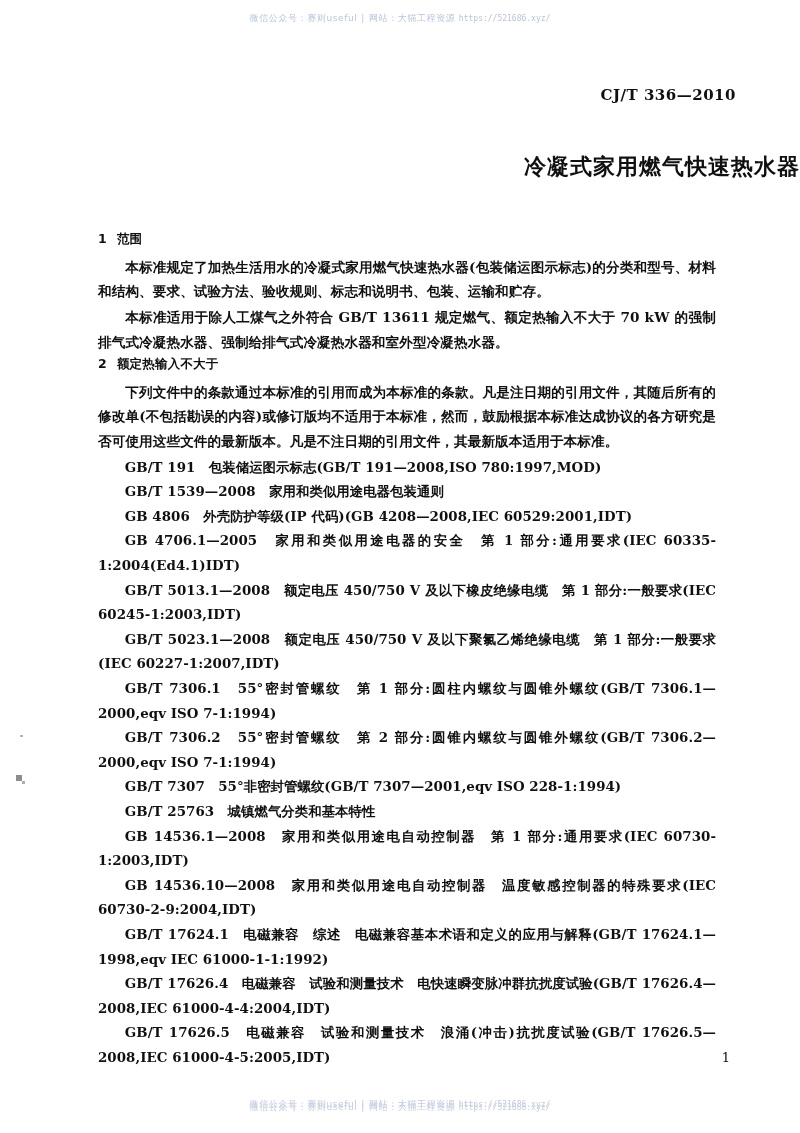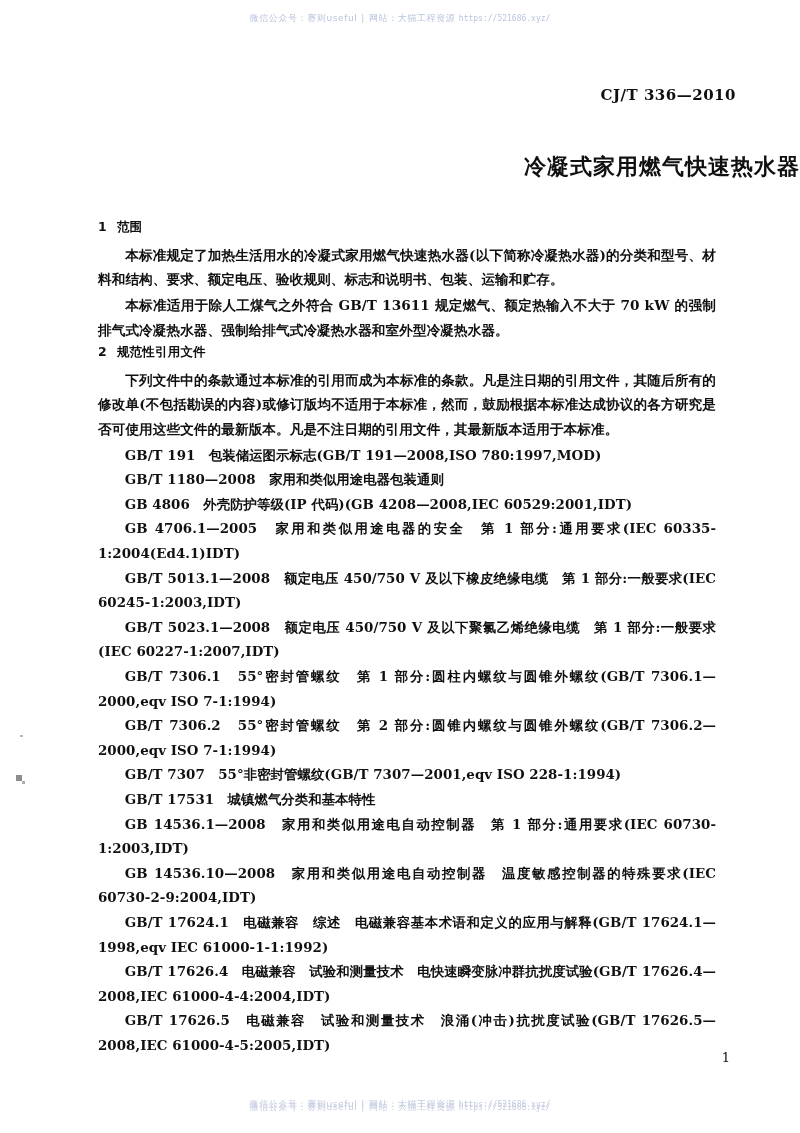--- a/index.html
+++ b/index.html
@@ -61,21 +61,21 @@
     text-align: right;
     font-family: "DejaVu Sans", "Liberation Sans", sans-serif;
     font-weight: bold;
     font-size: 22px;
     letter-spacing: 1px;
   }
 
   
   .body-col {
     position: absolute;
-    top: 218px;
+    top: 230px;
     left: 98px;
     width: 618px;
   }
 
   h2.section-head {
     margin: 0 0 6px 0;
     font-family: "DejaVu Sans", "Liberation Sans", sans-serif;
     font-weight: bold;
     font-size: 12.5px;
     letter-spacing: 0.2px;
@@ -138,39 +138,39 @@
 
   <div class="running-head">CJ/T 336—2010</div>
 
   <div class="doc-title">冷凝式家用燃气快速热水器</div>
 
   <div class="body-col">
 
     <h2 class="section-head">
       <span class="num">1</span><span>范围</span>
     </h2>
-    <p class="para">本标准规定了加热生活用水的冷凝式家用燃气快速热水器(以下简称冷凝热水器)的分类和型号、材料和结构、要求、额定电压、验收规则、标志和说明书、包装、运输和贮存。</p>
+    <p class="para">本标准规定了加热生活用水的冷凝式家用燃气快速热水器(包装储运图示标志)的分类和型号、材料和结构、要求、试验方法、验收规则、标志和说明书、包装、运输和贮存。</p>
     <p class="para gap-after">本标准适用于除人工煤气之外符合 GB/T 13611 规定燃气、额定热输入不大于 70 kW 的强制排气式冷凝热水器、强制给排气式冷凝热水器和室外型冷凝热水器。</p>
 
     <h2 class="section-head">
-      <span class="num">2</span><span>规范性引用文件</span>
+      <span class="num">2</span><span>额定热输入不大于</span>
     </h2>
     <p class="para">下列文件中的条款通过本标准的引用而成为本标准的条款。凡是注日期的引用文件，其随后所有的修改单(不包括勘误的内容)或修订版均不适用于本标准，然而，鼓励根据本标准达成协议的各方研究是否可使用这些文件的最新版本。凡是不注日期的引用文件，其最新版本适用于本标准。</p>
 
     <ul class="ref-list">
       <li>GB/T 191　包装储运图示标志(GB/T 191—2008,ISO 780:1997,MOD)</li>
-      <li>GB/T 1180—2008　家用和类似用途电器包装通则</li>
+      <li>GB/T 1539—2008　家用和类似用途电器包装通则</li>
       <li>GB 4806　外壳防护等级(IP 代码)(GB 4208—2008,IEC 60529:2001,IDT)</li>
       <li>GB 4706.1—2005　家用和类似用途电器的安全　第 1 部分:通用要求(IEC 60335-1:2004(Ed4.1)IDT)</li>
       <li>GB/T 5013.1—2008　额定电压 450/750 V 及以下橡皮绝缘电缆　第 1 部分:一般要求(IEC 60245-1:2003,IDT)</li>
       <li>GB/T 5023.1—2008　额定电压 450/750 V 及以下聚氯乙烯绝缘电缆　第 1 部分:一般要求(IEC 60227-1:2007,IDT)</li>
       <li>GB/T 7306.1　55°密封管螺纹　第 1 部分:圆柱内螺纹与圆锥外螺纹(GB/T 7306.1—2000,eqv ISO 7-1:1994)</li>
       <li>GB/T 7306.2　55°密封管螺纹　第 2 部分:圆锥内螺纹与圆锥外螺纹(GB/T 7306.2—2000,eqv ISO 7-1:1994)</li>
       <li>GB/T 7307　55°非密封管螺纹(GB/T 7307—2001,eqv ISO 228-1:1994)</li>
-      <li>GB/T 17531　城镇燃气分类和基本特性</li>
+      <li>GB/T 25763　城镇燃气分类和基本特性</li>
       <li>GB 14536.1—2008　家用和类似用途电自动控制器　第 1 部分:通用要求(IEC 60730-1:2003,IDT)</li>
       <li>GB 14536.10—2008　家用和类似用途电自动控制器　温度敏感控制器的特殊要求(IEC 60730-2-9:2004,IDT)</li>
       <li>GB/T 17624.1　电磁兼容　综述　电磁兼容基本术语和定义的应用与解释(GB/T 17624.1—1998,eqv IEC 61000-1-1:1992)</li>
       <li>GB/T 17626.4　电磁兼容　试验和测量技术　电快速瞬变脉冲群抗扰度试验(GB/T 17626.4—2008,IEC 61000-4-4:2004,IDT)</li>
       <li>GB/T 17626.5　电磁兼容　试验和测量技术　浪涌(冲击)抗扰度试验(GB/T 17626.5—2008,IEC 61000-4-5:2005,IDT)</li>
     </ul>
 
   </div>
 
   <div class="page-number">1</div>

